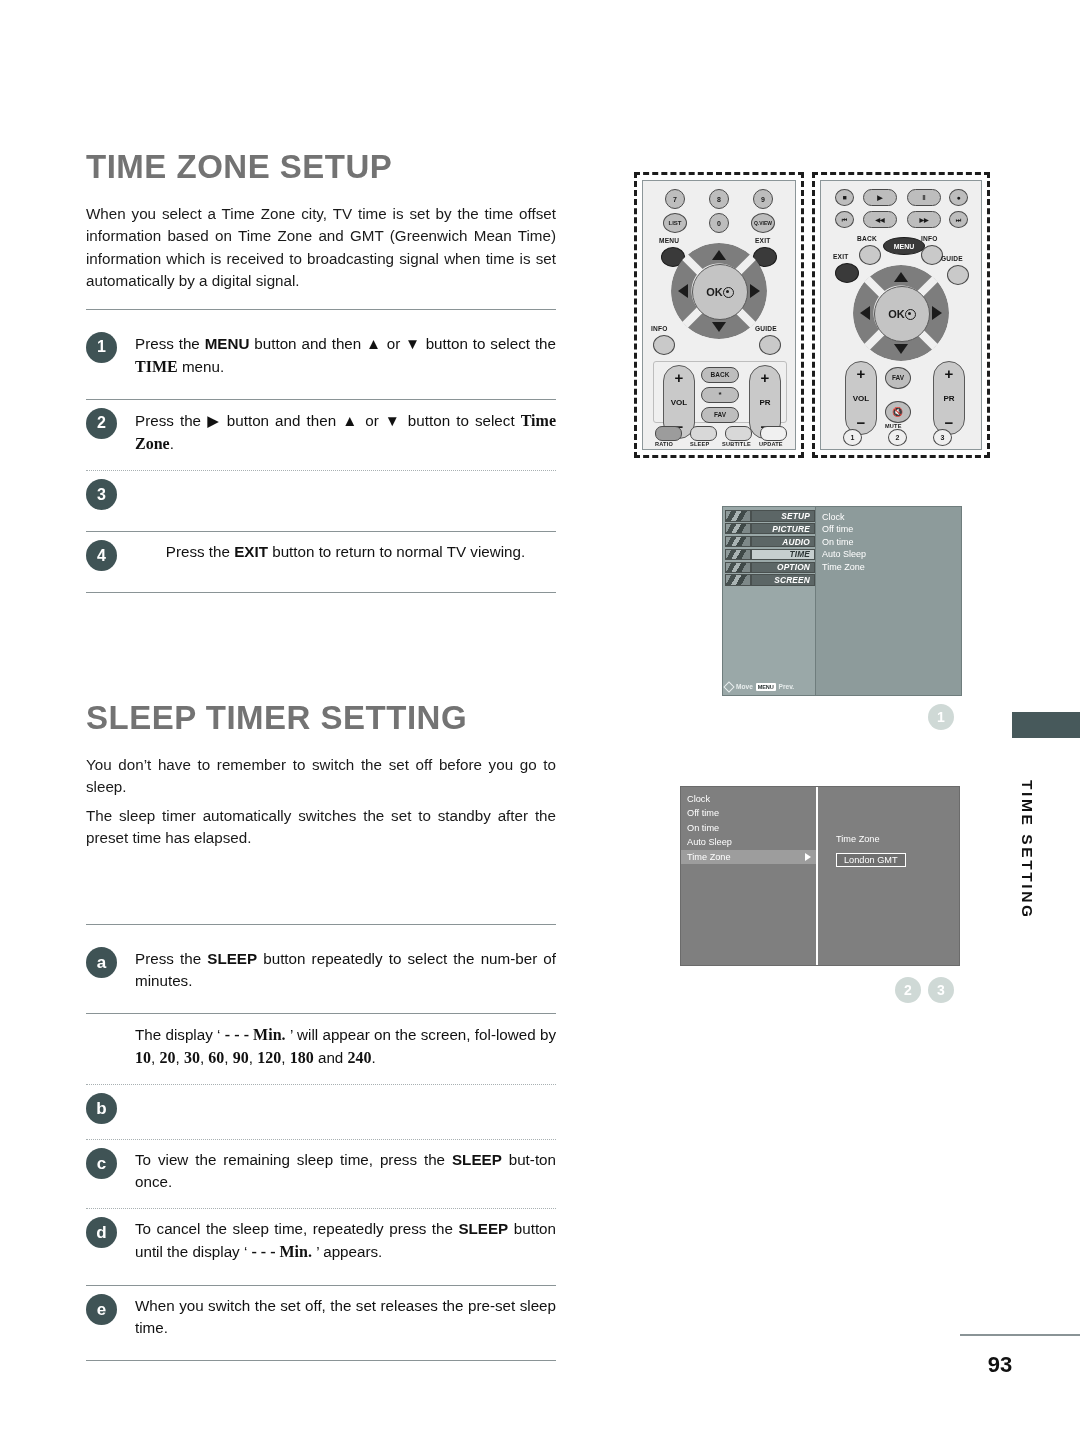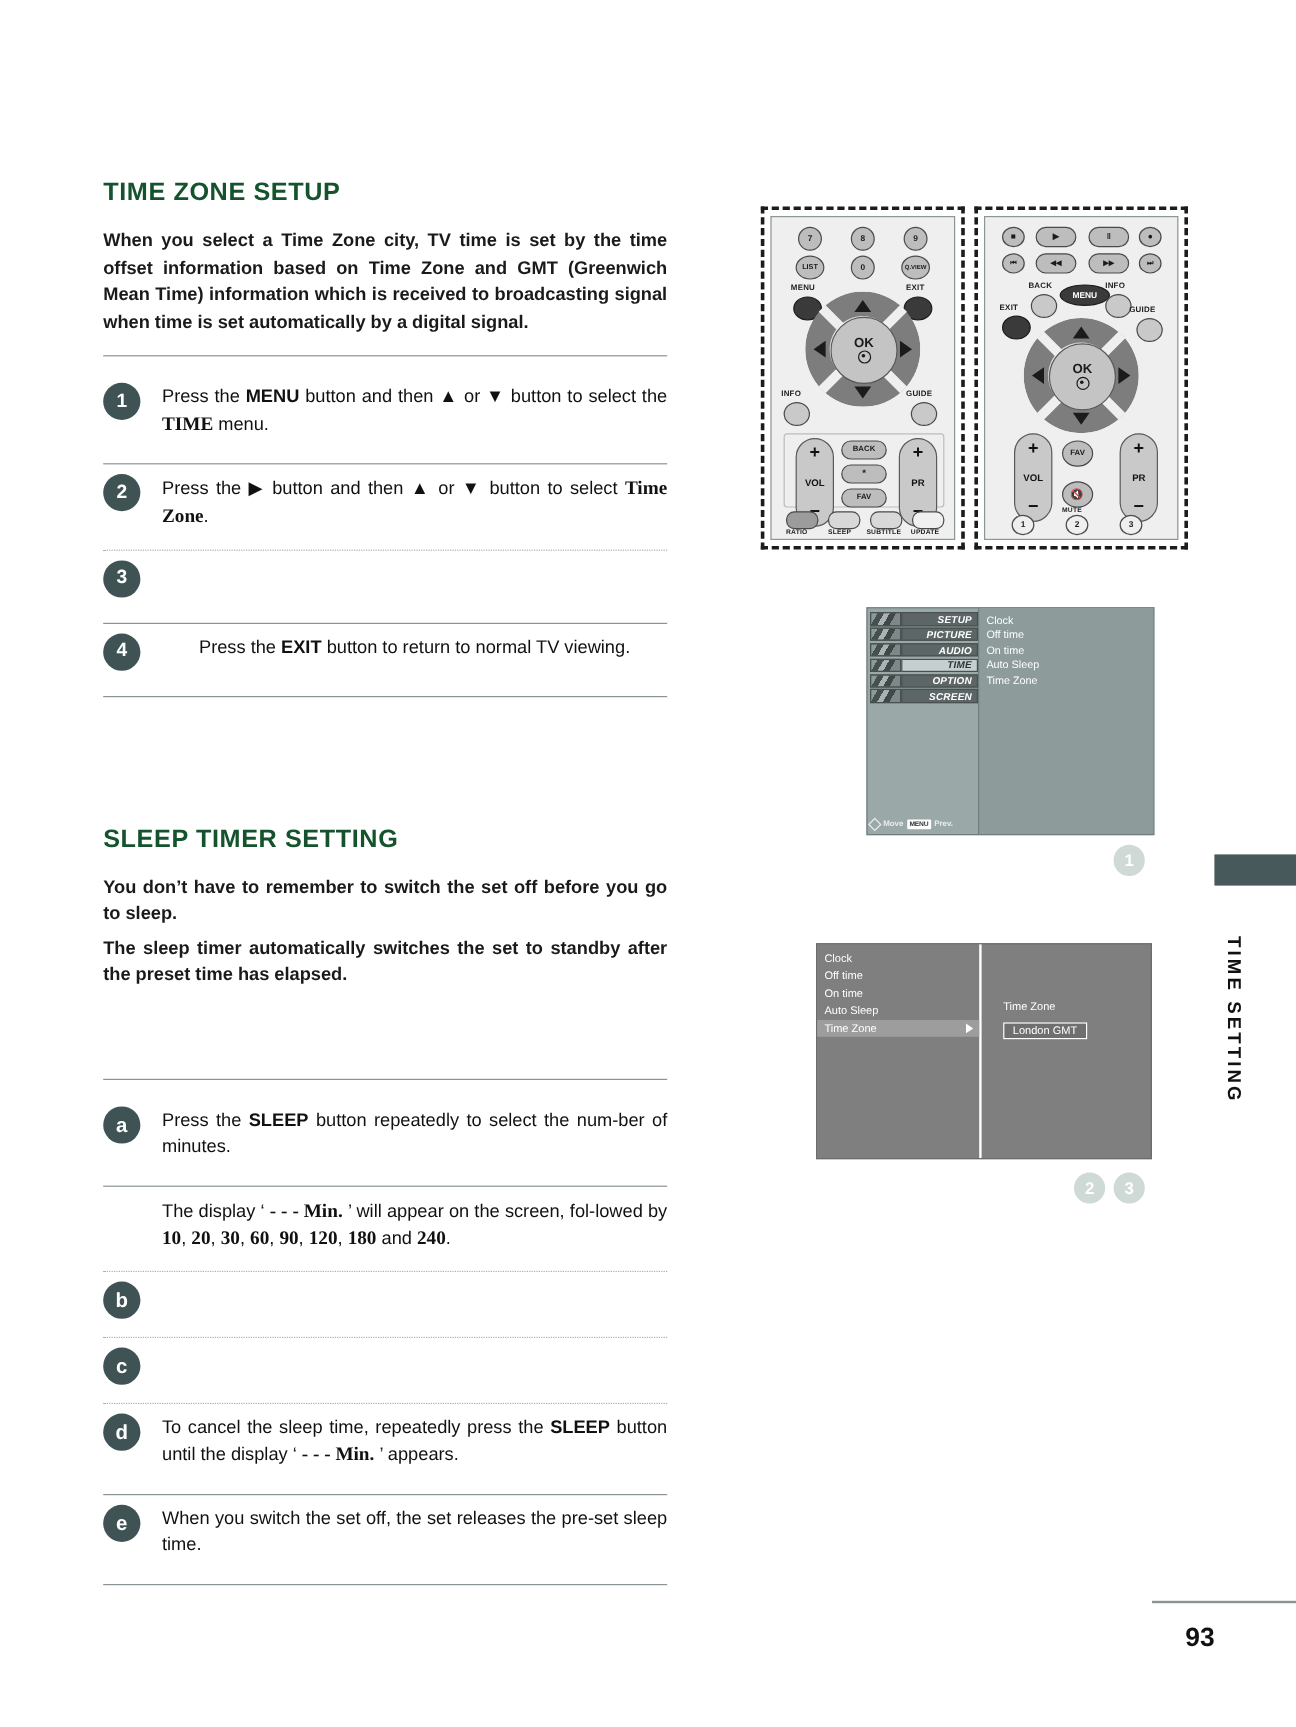--- a/index.html
+++ b/index.html
@@ -8,26 +8,26 @@
     font-family:"Liberation Sans", sans-serif;
     position:relative;overflow:hidden;
     -webkit-font-smoothing:antialiased;
   }
   .page{position:absolute;inset:0;}
 
   
   .left-col{position:absolute;left:86px;top:150px;width:470px;}
 
   h1.section-title{
-    font-size:21px;font-weight:bold;letter-spacing:.5px;
-    color:#14532d;margin:0 0 18px 0;line-height:1.05;
+    font-size:33px;font-weight:bold;letter-spacing:.5px;
+    color:#737373;margin:0 0 18px 0;line-height:1.05;
   }
   .intro{
     font-size:15.2px;line-height:1.48;color:#1a1a1a;
-    text-align:justify;margin:0 0 6px 0;font-weight:bold;
+    text-align:justify;margin:0 0 6px 0;
   }
   .intro + .intro{margin-top:2px;}
 
   .rule-solid{border-top:1.6px solid #8a9496;margin:16px 0 0 0;height:0;}
   .rule-dotted{border-top:1.6px dotted #a8b0b2;margin:10px 0 0 0;height:0;}
 
   .steps{margin-top:14px;}
   .step{display:flex;align-items:flex-start;gap:18px;padding:7px 0 5px 0;}
   .badge{
     flex:0 0 auto;width:31px;height:31px;border-radius:50%;
@@ -76,21 +76,21 @@
             mask:radial-gradient(circle at 50% 50%, transparent 0 27px, #000 28px 48px);
   }
   .dpad .gap{position:absolute;inset:0;}
   .dpad .gap i{
     position:absolute;left:50%;top:50%;width:8px;height:96px;background:#efefef;
     transform-origin:50% 50%;
   }
   .dpad .ok{
     position:absolute;left:50%;top:50%;width:54px;height:54px;margin:-27px 0 0 -27px;
     border-radius:50%;background:#c4c4c4;border:1.5px solid #5a5a5a;
-    display:flex;flex-direction:column;align-items:center;justify-content:center;gap:0;
+    display:flex;flex-direction:row;align-items:center;justify-content:center;gap:0;
   }
   .dpad .ok span{font-size:11px;font-weight:bold;color:#1b1b1b;line-height:1;}
   .dpad .ok em{
     width:9px;height:9px;border-radius:50%;border:1.5px solid #1b1b1b;
     display:block;position:relative;
   }
   .dpad .ok em:after{content:"";position:absolute;left:2px;top:2px;width:3px;height:3px;border-radius:50%;background:#1b1b1b;}
   .arrow{position:absolute;width:0;height:0;}
   .arrow.up{border-left:7px solid transparent;border-right:7px solid transparent;border-bottom:10px solid #1b1b1b;}
   .arrow.down{border-left:7px solid transparent;border-right:7px solid transparent;border-top:10px solid #1b1b1b;}
@@ -247,20 +247,21 @@
       </div>
       <div class="rule-dotted"></div>
 
       <div class="step">
         <div class="badge lower">b</div>
       </div>
       <div class="rule-dotted"></div>
 
       <div class="step">
         <div class="badge lower">c</div>
+        <div class="step-text">To view the remaining sleep time, press the <b class="k">SLEEP</b> but-ton once.</div>
       </div>
       <div class="rule-dotted"></div>
 
       <div class="step">
         <div class="badge lower">d</div>
         <div class="step-text">To cancel the sleep time, repeatedly press the <b class="k">SLEEP</b> button until the display ‘ <span class="serif-b">- - - Min.</span> ’ appears.</div>
       </div>
       <div class="rule-solid"></div>
 
       <div class="step">

